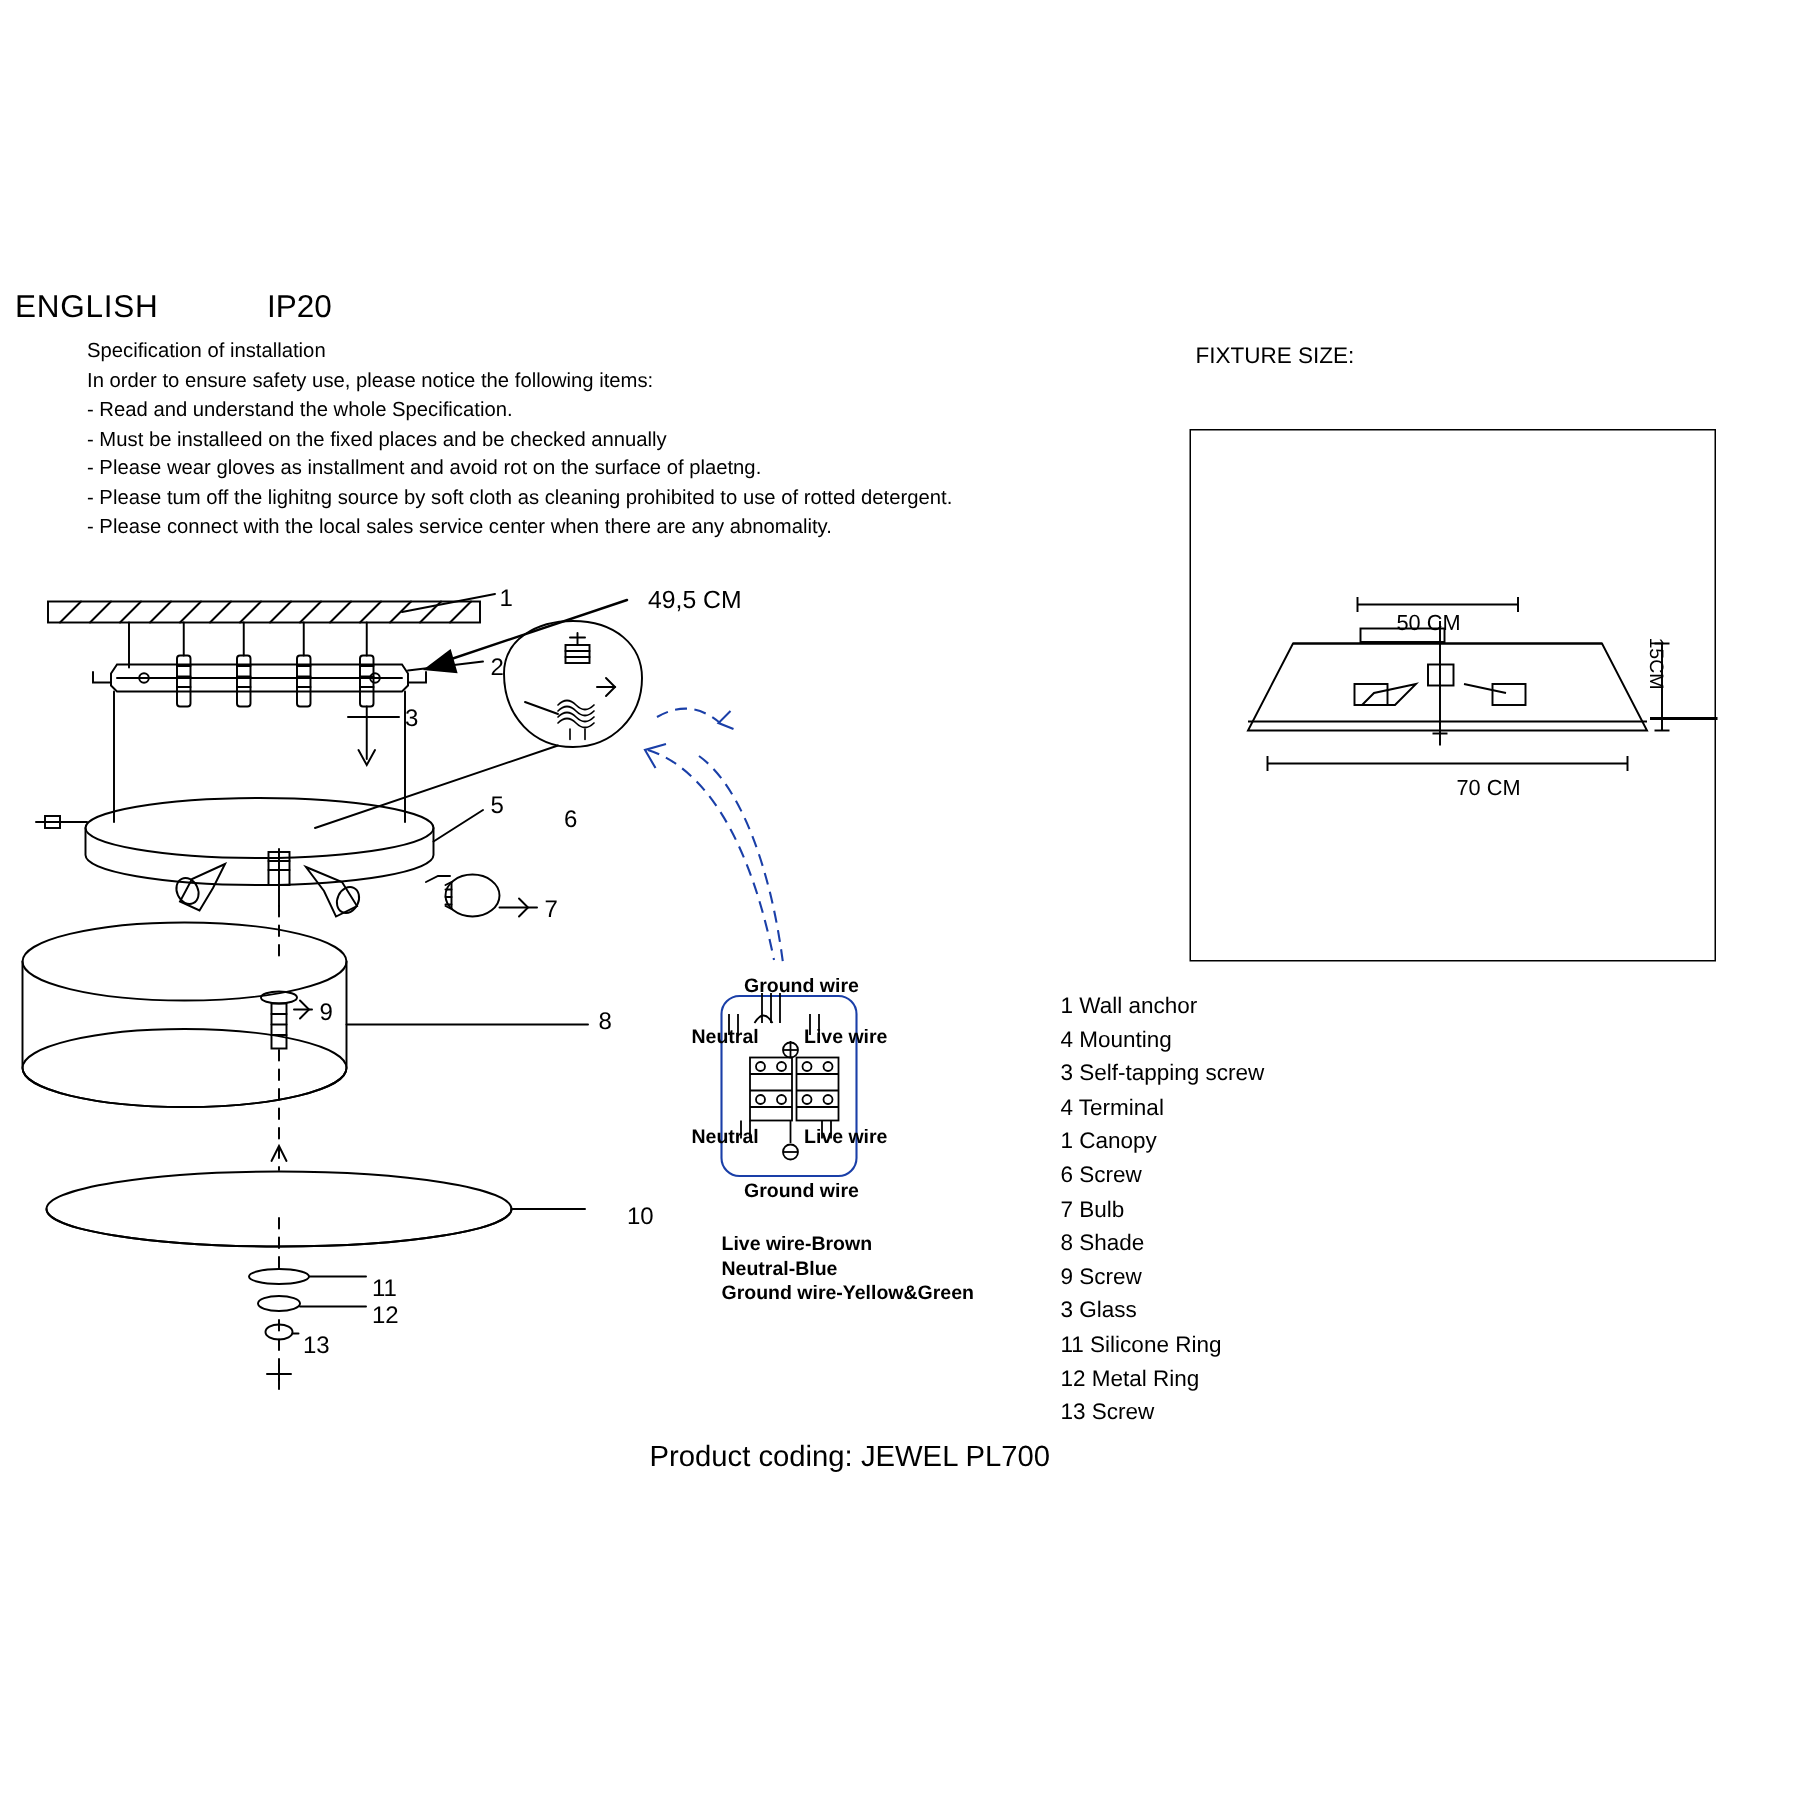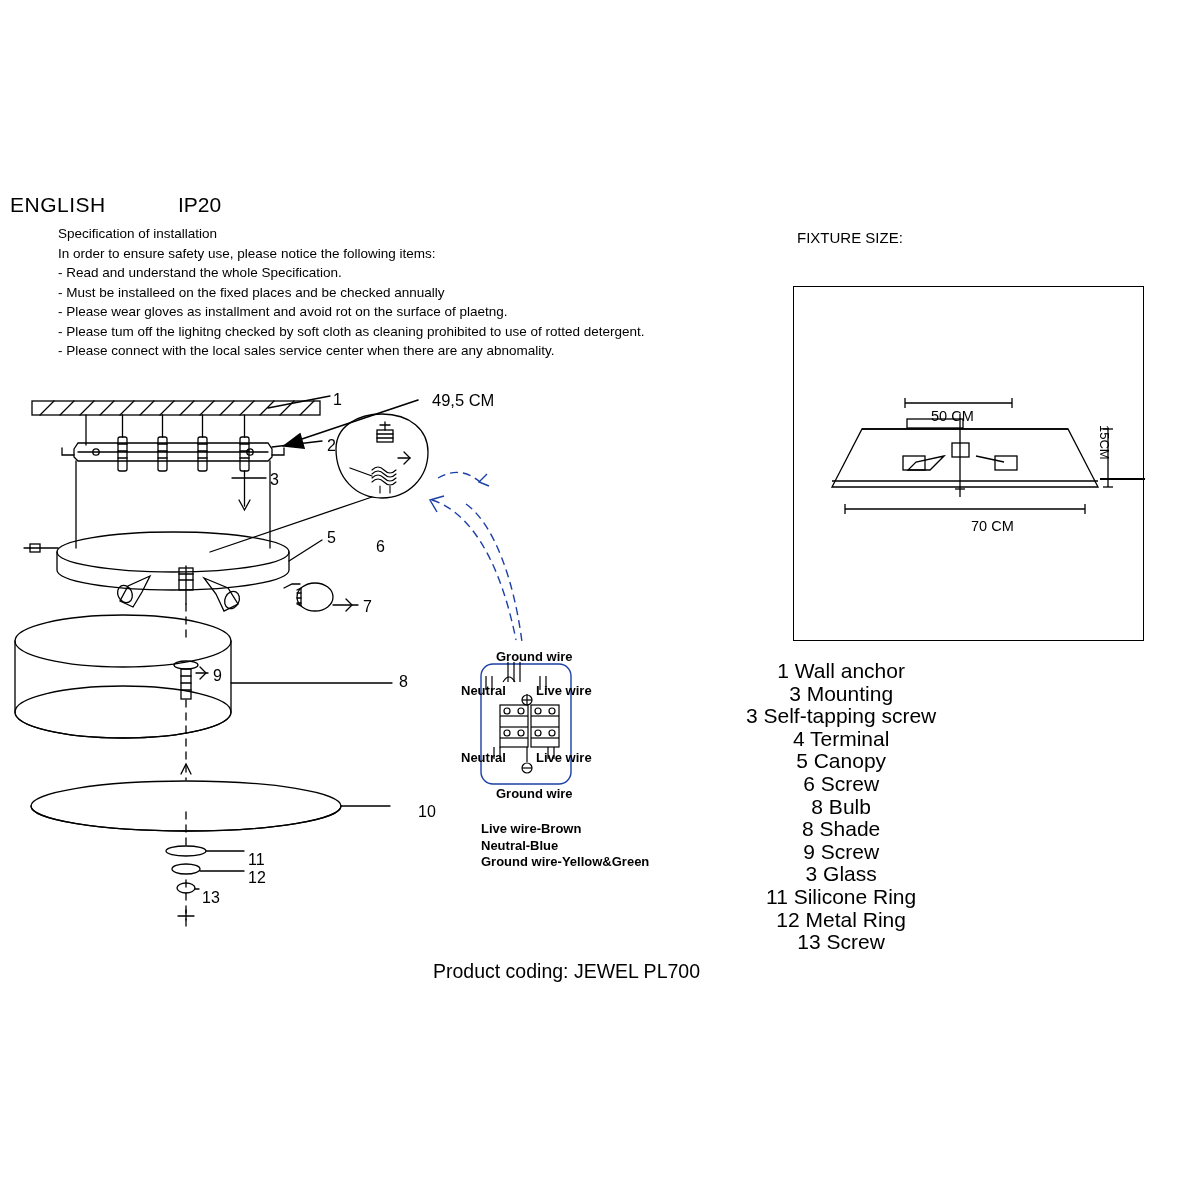--- a/index.html
+++ b/index.html
@@ -97,24 +97,23 @@
 
   #wire-legend {
     left: 481px; top: 821px;
     font-size: 13px;
     line-height: 16.5px;
     font-weight: bold;
   }
 
   
   #parts-list {
-    left: 746px; top: 660px;
-    font-size: 21px;
+    left: 707px; top: 660px;
+    font-size: 15px;
     line-height: 22.6px;
-    text-align: center;
   }
   #parts-list .pl-row { white-space: nowrap; }
 
   
   #product-coding {
     left: 433px; top: 960px;
     font-size: 19.5px;
   }
 
   
@@ -390,21 +389,21 @@
 
 <div class="abs" id="lang-title">ENGLISH</div>
 <div class="abs" id="ip-rating">IP20</div>
 
 <div class="abs" id="spec-block">
   <div>Specification of installation</div>
   <div>In order to ensure safety use, please notice the following items:</div>
   <div>- Read and understand the whole Specification.</div>
   <div>- Must be installeed on the fixed places and be checked annually</div>
   <div>- Please wear gloves as installment and avoid rot on the surface of plaetng.</div>
-  <div>- Please tum off the lighitng checked by soft cloth as cleaning prohibited to use of rotted detergent.</div>
+  <div>- Please tum off the lighitng source by soft cloth as cleaning prohibited to use of rotted detergent.</div>
   <div>- Please connect with the local sales service center when there are any abnomality.</div>
 </div>
 
 <div class="abs" id="fixture-label">FIXTURE SIZE:</div>
 <div class="abs" id="fixture-box"></div>
 <div class="abs" id="fixture-notch"></div>
 
 <div class="abs dim-text" id="dim-50">50 CM</div>
 <div class="abs dim-text" id="dim-70">70 CM</div>
 <div class="abs dim-text" id="dim-15">15CM</div>
@@ -432,26 +431,26 @@
 <div class="abs wire-label" id="wl-ground-bot">Ground wire</div>
 
 <div class="abs" id="wire-legend">
   <div>Live wire-Brown</div>
   <div>Neutral-Blue</div>
   <div>Ground wire-Yellow&amp;Green</div>
 </div>
 
 <div class="abs" id="parts-list">
   <div class="pl-row">1 Wall anchor</div>
-  <div class="pl-row">3 Mounting</div>
+  <div class="pl-row">4 Mounting</div>
   <div class="pl-row">3 Self-tapping screw</div>
   <div class="pl-row">4 Terminal</div>
-  <div class="pl-row">5 Canopy</div>
+  <div class="pl-row">1 Canopy</div>
   <div class="pl-row">6 Screw</div>
-  <div class="pl-row">8 Bulb</div>
+  <div class="pl-row">7 Bulb</div>
   <div class="pl-row">8 Shade</div>
   <div class="pl-row">9 Screw</div>
   <div class="pl-row">3 Glass</div>
   <div class="pl-row">11 Silicone Ring</div>
   <div class="pl-row">12 Metal Ring</div>
   <div class="pl-row">13 Screw</div>
 </div>
 
 <div class="abs" id="product-coding">Product coding: JEWEL PL700</div>
 

